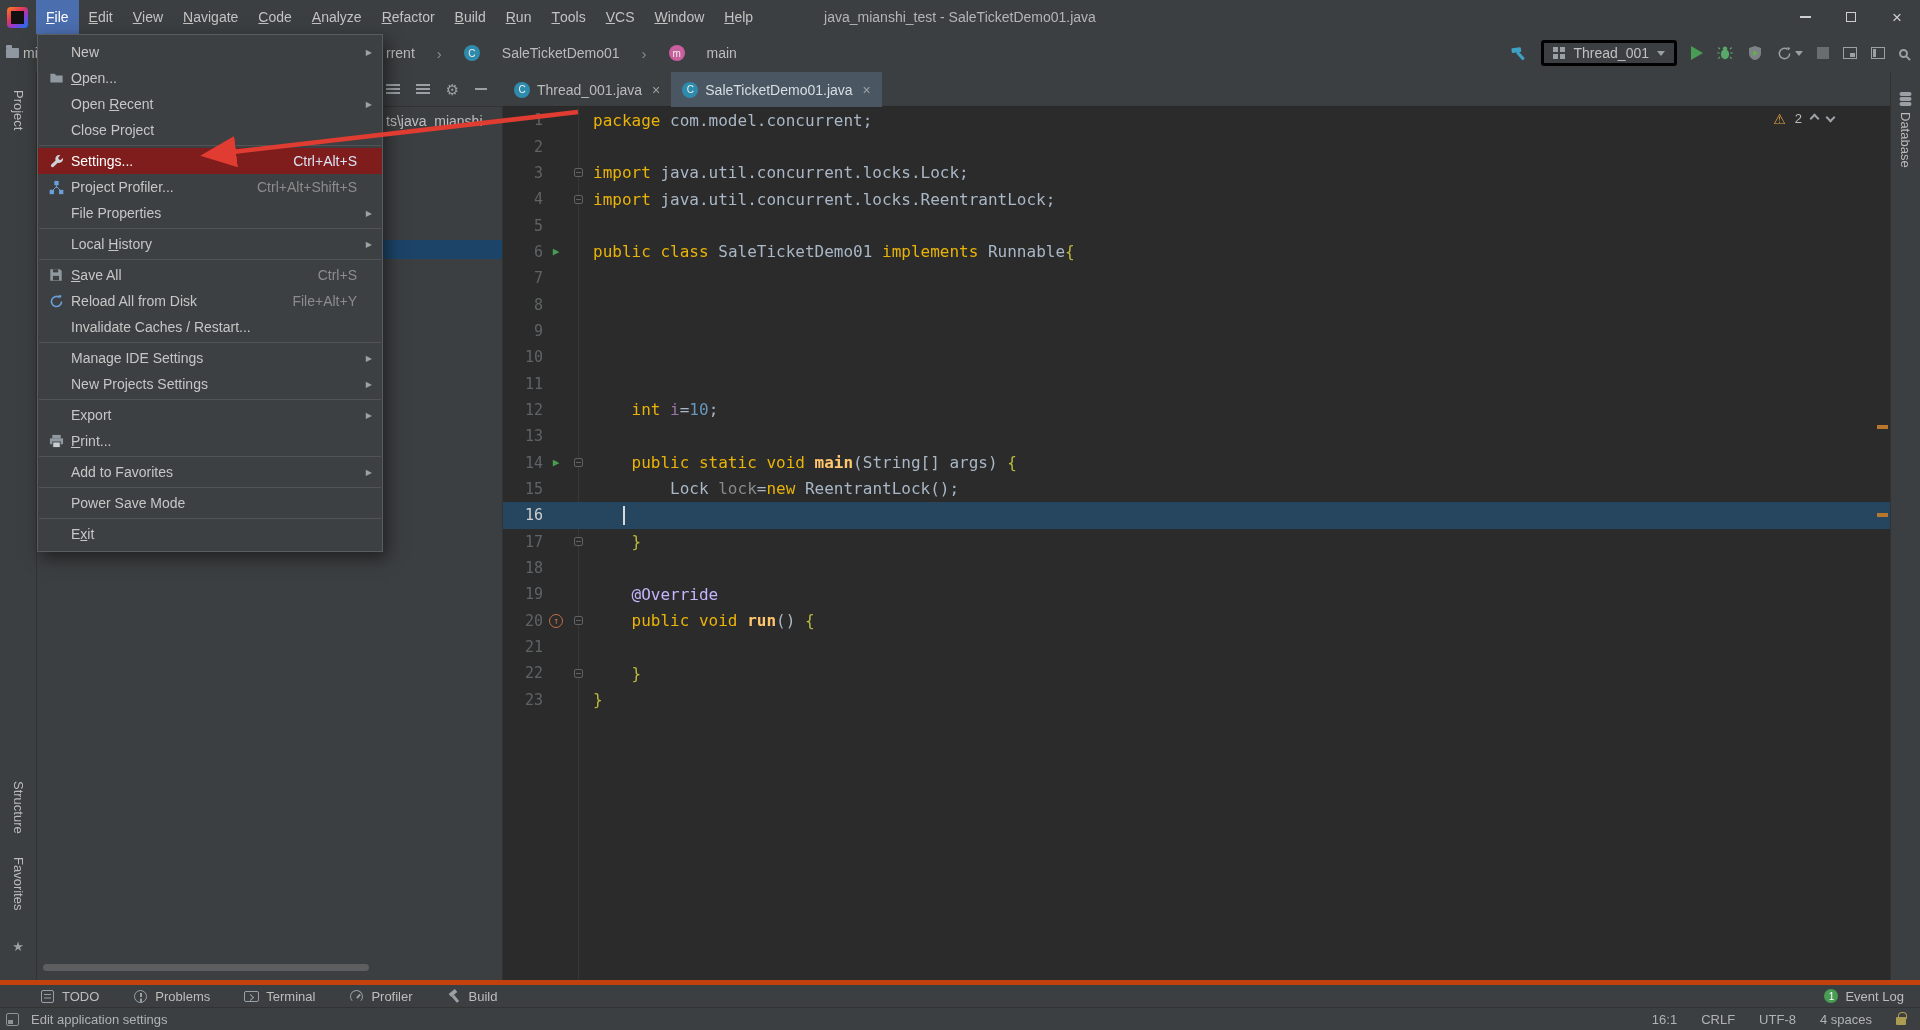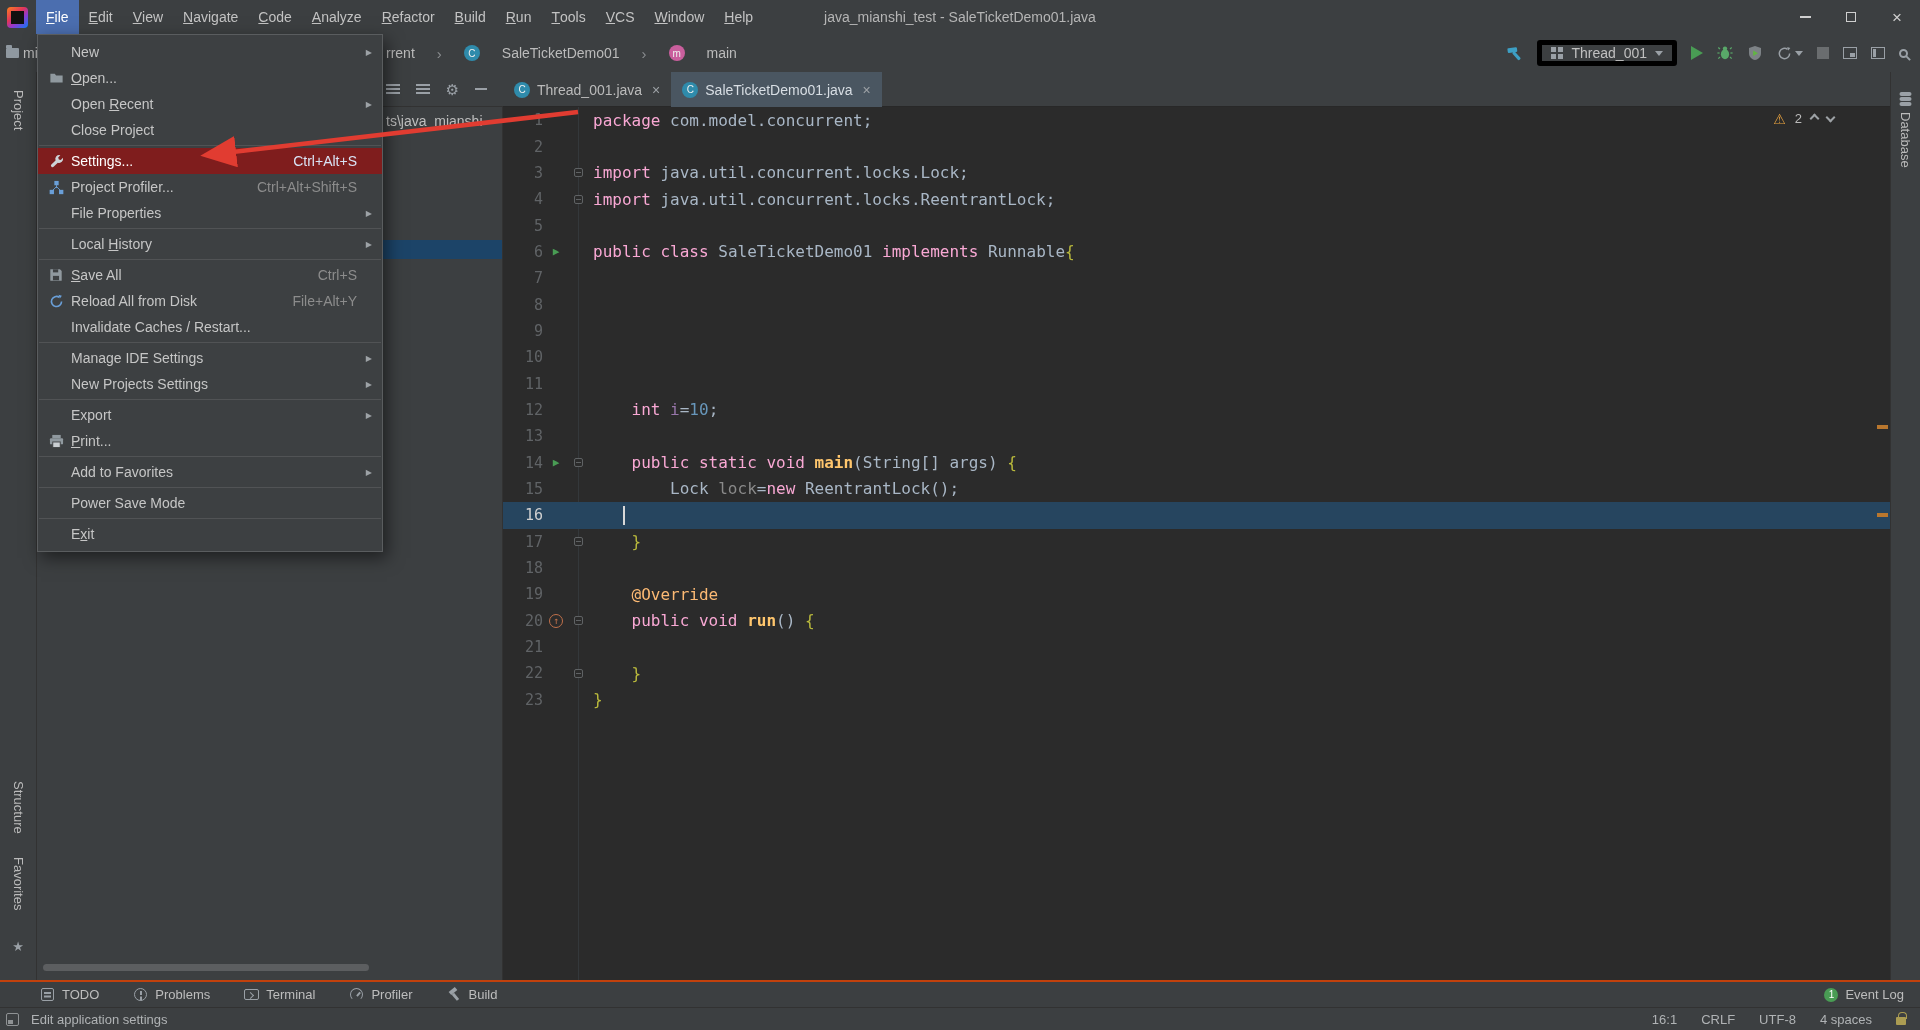--- a/index.html
+++ b/index.html
@@ -26,21 +26,21 @@
   .navbar{position:absolute;left:0;top:34px;width:100%;height:38px;background:#3c3f41;z-index:5}
   .nb-left{position:absolute;left:6px;top:0;height:38px;display:flex;align-items:center;gap:4px;color:#bbb}
   .ic-folder{width:13px;height:10px;background:#8f98a0;border-radius:1px;position:relative}
   .ic-folder::before{content:"";position:absolute;left:0;top:-3px;width:6px;height:3px;background:#8f98a0;border-radius:1px 1px 0 0}
   .nb-crumbs{position:absolute;left:386px;top:0;height:38px;display:flex;align-items:center;gap:22px;color:#bbb}
   .crumb-sep{color:#8a8d90;font-size:15px}
   .badge{width:16px;height:16px;border-radius:50%;display:inline-flex;align-items:center;justify-content:center;font-size:10px;color:#efefef;flex:none}
   .badge.cls{background:#2f8bab}
   .badge.mth{background:#c95f9d}
   .nb-right{position:absolute;right:8px;top:0;height:38px;display:flex;align-items:center;gap:14px}
-  .runcfg{display:flex;align-items:center;gap:8px;border:5px solid #000000;border-radius:3px;height:26px;padding:0 9px;color:#c0c0c0}
+  .runcfg{display:flex;align-items:center;gap:8px;border:3px solid #000000;border-radius:3px;height:26px;padding:0 9px;color:#c0c0c0}
   .ic-grid{position:relative;width:12px;height:12px}
   .ic-grid::before{content:"";position:absolute;left:0;top:0;width:5px;height:5px;background:#9aa0a6;box-shadow:7px 0 0 #9aa0a6,0 7px 0 #9aa0a6,7px 7px 0 #9aa0a6}
   .ic-caret{width:0;height:0;border-left:4px solid transparent;border-right:4px solid transparent;border-top:5px solid #9aa0a6}
   .ic-play{width:0;height:0;border-left:12px solid #499c54;border-top:7px solid transparent;border-bottom:7px solid transparent}
   .ic-stop{width:12px;height:12px;background:#6a6d6f}
   .ic-search{width:9px;height:9px;border:2px solid #9aa0a6;border-radius:50%;position:relative;margin-right:4px}
   .ic-search::after{content:"";position:absolute;width:6px;height:2px;background:#9aa0a6;transform:rotate(45deg);right:-5px;bottom:-3px}
   .ic-win1{width:14px;height:12px;border:1.5px solid #9aa0a6;position:relative}
   .ic-win1::after{content:"";position:absolute;right:1px;bottom:1px;width:5px;height:4px;background:#9aa0a6}
   .ic-win2{width:14px;height:12px;border:1.5px solid #9aa0a6;position:relative}
@@ -81,33 +81,33 @@
   .cl.cur{background:#26455f}
   .cl.cur .ln{color:#d0d0d0}
   .ln{width:32px;text-align:right;color:#606366;font-size:15px;flex:none;font-family:"DejaVu Sans Mono",monospace}
   .gs{width:26px;flex:none;display:flex;justify-content:center;align-items:center}
   .fs{width:18px;flex:none;display:flex;justify-content:center;align-items:center;margin-right:6px}
   .gut-run{color:#499c54;font-size:11px;line-height:1}
   .gut-ovr{width:14px;height:14px;border-radius:50%;border:1px solid #c0704a;color:#c0704a;font-size:10px;display:flex;align-items:center;justify-content:center;line-height:1}
   .fold{width:9px;height:9px;border:1px solid #5f6264;border-radius:2px;position:relative;background:#2b2b2b}
   .fold::after{content:"";position:absolute;left:1px;right:1px;top:3px;border-top:1px solid #5f6264}
   .codeln{color:#a9b7c6}
-  .tk-kw{color:#f9a8d4}.tk-pl{color:#a9b7c6}.tk-num{color:#6897bb}.tk-fld{color:#9876aa}
-  .tk-ann{color:#fdba74}.tk-fn{color:#ffc66d;font-weight:bold}.tk-gr{color:#8a8a8a}.tk-br{color:#b9b93c}
+  .tk-kw{color:#eab308}.tk-pl{color:#a9b7c6}.tk-num{color:#6897bb}.tk-fld{color:#9876aa}
+  .tk-ann{color:#c4b5fd}.tk-fn{color:#ffc66d;font-weight:bold}.tk-gr{color:#8a8a8a}.tk-br{color:#b9b93c}
   .caret{position:absolute;left:120px;top:4px;width:2px;height:19px;background:#d8d8d8}
   .inspect{position:absolute;right:56px;top:4px;display:flex;align-items:center;gap:9px}
   .warn-tri{color:#e9a33f;font-size:14px;line-height:1}
   .warn-count{color:#bbb;font-size:13px}
   .chev{width:7px;height:7px;border-left:2px solid #9da2a6;border-top:2px solid #9da2a6}
   .chev.up{transform:rotate(45deg)}
   .chev.dn{transform:rotate(225deg);margin-top:-3px}
   .stripe-mark{position:absolute;right:2px;width:11px;height:4px;background:#b9772e}
 
   
-  .toolbar-bottom{position:absolute;left:0;right:0;bottom:23px;height:27px;background:#3c3f41;border-top:2px solid #c2410c;display:flex;align-items:center;padding:0 16px 0 40px;gap:48px;z-index:6;color:#bdbdbd;font-size:13px}
+  .toolbar-bottom{position:absolute;left:0;right:0;bottom:23px;height:27px;background:#3c3f41;border-top:5px solid #c2410c;display:flex;align-items:center;padding:0 16px 0 40px;gap:48px;z-index:6;color:#bdbdbd;font-size:13px}
   .bb-item{display:flex;align-items:center;gap:7px}
   .bb-right{margin-left:auto;display:flex;align-items:center;gap:7px}
   .evbadge{width:14px;height:14px;border-radius:50%;background:#499c54;color:#fff;font-size:10px;display:flex;align-items:center;justify-content:center}
   .bic{position:relative;width:15px;height:15px;flex:none}
   .bic-todo::before{content:"";position:absolute;inset:1px;border:1px solid #9aa0a6;border-radius:2px}
   .bic-todo::after{content:"";position:absolute;left:4px;top:5px;width:7px;height:1.5px;background:#9aa0a6;box-shadow:0 3.5px 0 #9aa0a6}
   .bic-problems::before{content:"";position:absolute;inset:1px;border-radius:50%;border:1.5px solid #9aa0a6}
   .bic-problems::after{content:"";position:absolute;left:6.6px;top:4px;width:2px;height:4px;background:#9aa0a6;box-shadow:0 5.5px 0 #9aa0a6}
   .bic-terminal::before{content:"";position:absolute;inset:2px 0;border:1.3px solid #9aa0a6;border-radius:2px}
   .bic-terminal::after{content:"";position:absolute;left:4px;top:6px;width:4px;height:4px;border-left:1.5px solid #9aa0a6;border-bottom:1.5px solid #9aa0a6;transform:rotate(-135deg)}

